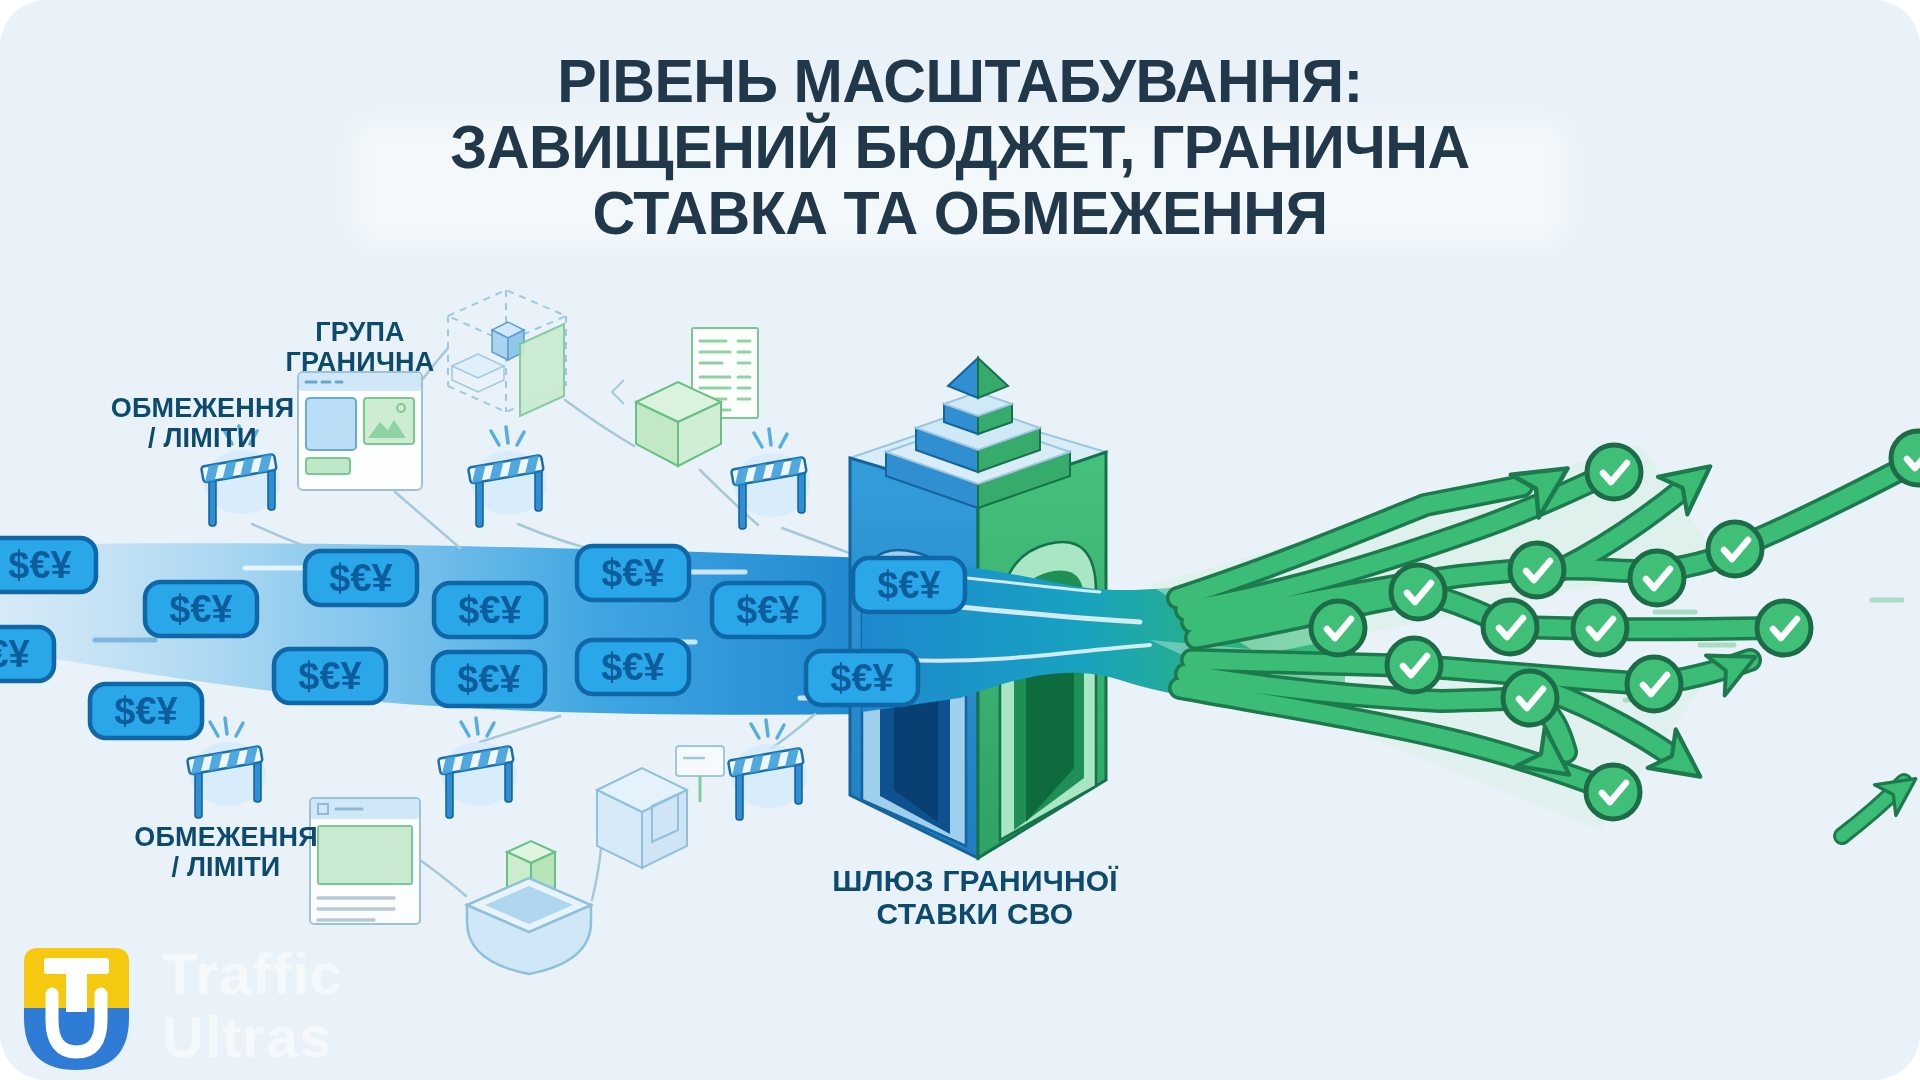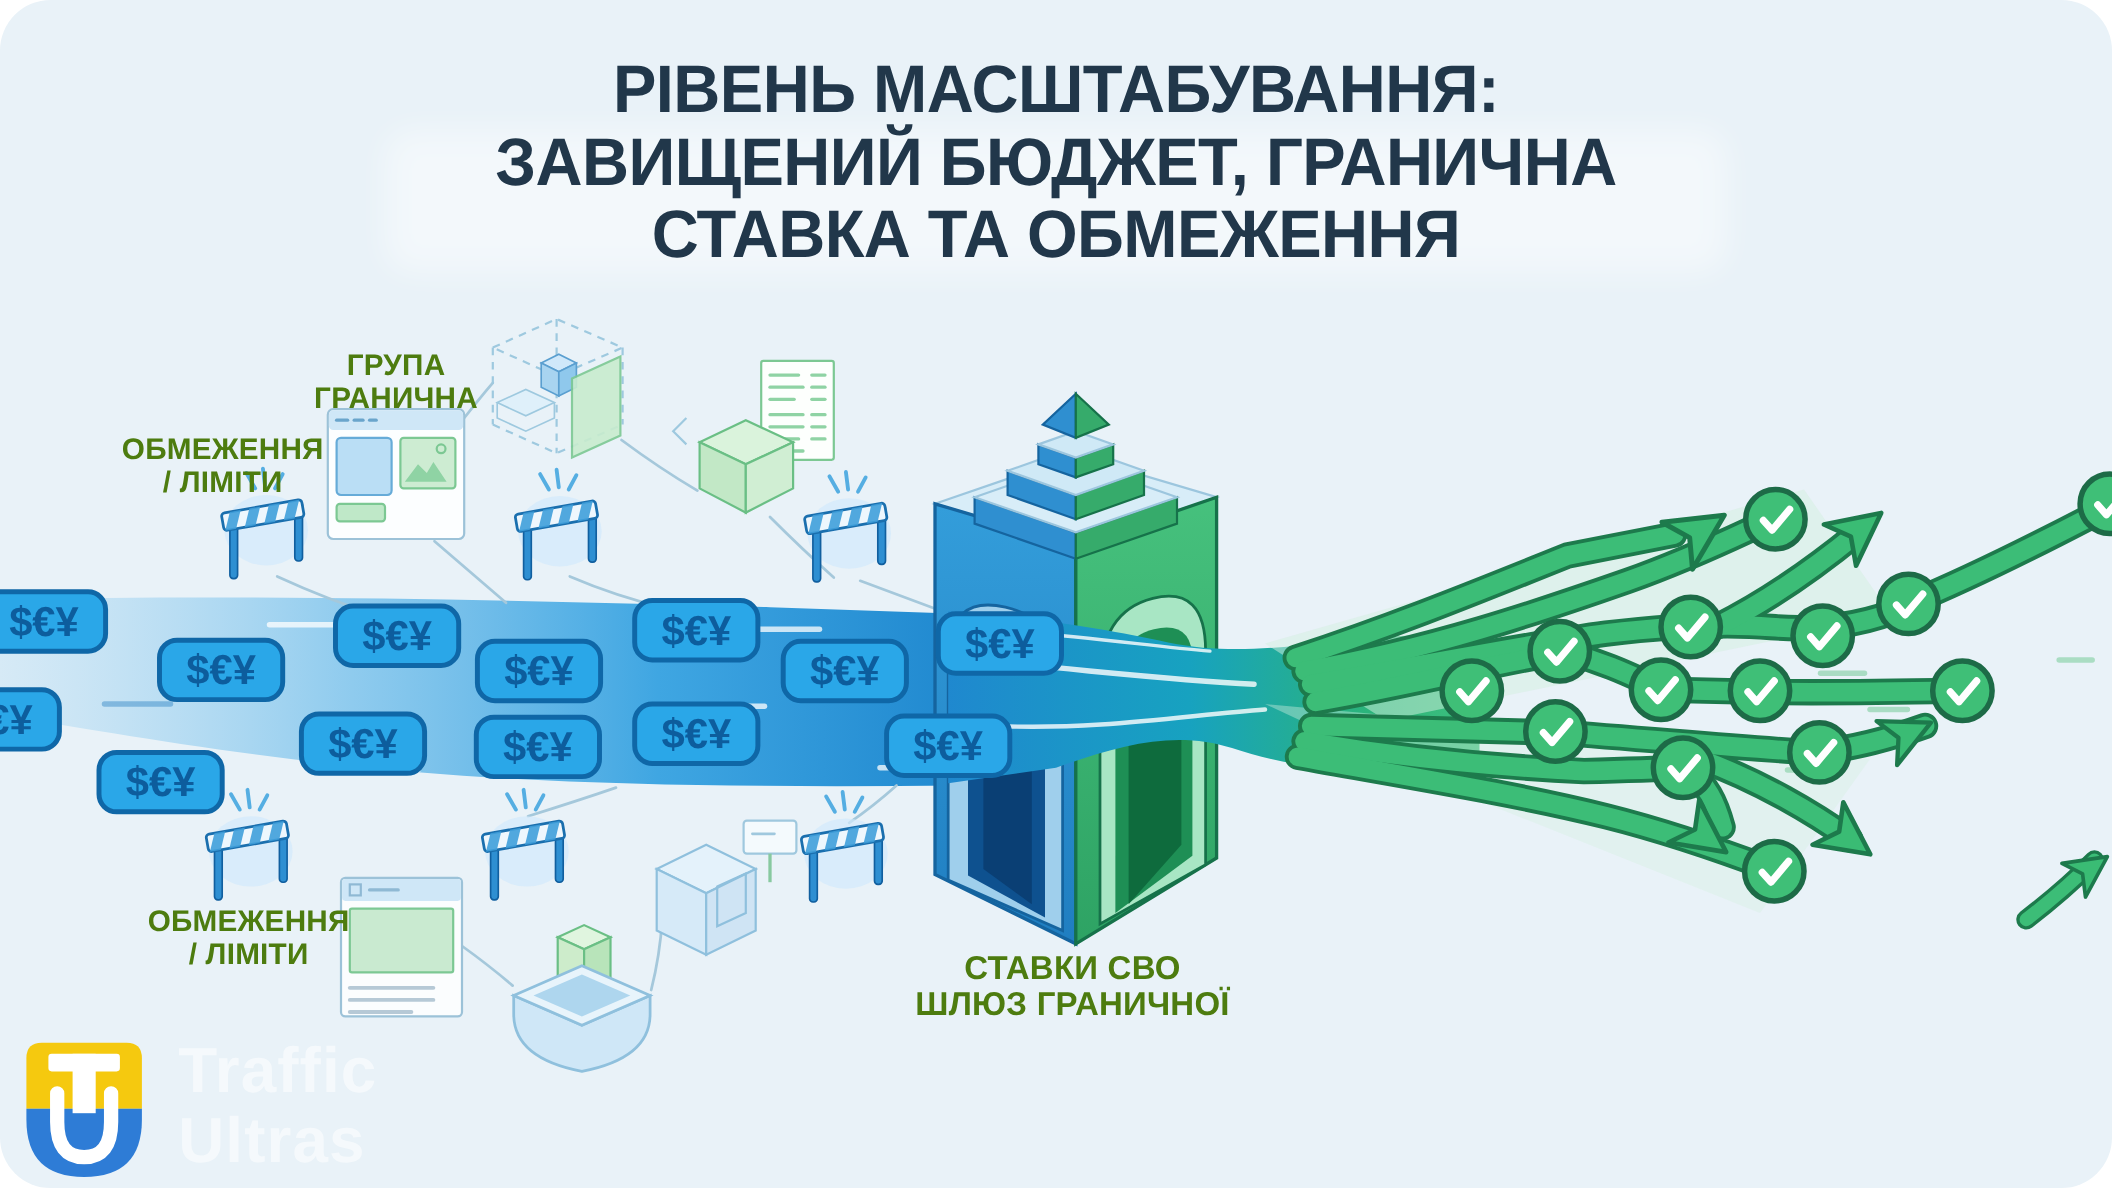--- a/index.html
+++ b/index.html
@@ -4,21 +4,21 @@
 <style>
   html,body{margin:0;padding:0;background:#ffffff;}
   .page{position:relative;width:1920px;height:1080px;background:#ffffff;overflow:hidden;
         font-family:"Liberation Sans", sans-serif;}
   .canvas{position:absolute;inset:0;background:#e9f2f8;border-radius:46px;overflow:hidden;}
   .title-band{position:absolute;left:350px;top:118px;width:1220px;height:130px;
               background:rgba(255,255,255,.45);filter:blur(14px);border-radius:24px;}
   .title{position:absolute;left:0;top:48px;width:1920px;text-align:center;
          color:#21374a;font-weight:700;font-size:61px;line-height:66px;letter-spacing:-.5px;
          transform:scaleX(.97);}
-  .lbl{position:absolute;color:#4d7c0f;font-weight:700;text-align:center;
+  .lbl{position:absolute;color:#0c4a6e;font-weight:700;text-align:center;
        font-size:27px;line-height:30px;letter-spacing:.2px;}
   .lbl-adgroup{left:230px;top:317px;width:260px;}
   .lbl-limits-top{left:90px;top:393px;width:225px;}
   .lbl-limits-bottom{left:112px;top:822px;width:228px;}
   .lbl-gateway{left:790px;top:864px;width:370px;font-size:30px;line-height:33px;font-weight:600;}
   .brand-text{position:absolute;left:162px;top:942px;color:rgba(255,255,255,.55);
               font-weight:700;font-size:58px;line-height:63px;letter-spacing:1px;}
   svg{position:absolute;left:0;top:0;}
   svg text.pill-t{font-family:"Liberation Sans",sans-serif;font-weight:700;font-size:38px;fill:#0d5d9d;}
 </style>
@@ -513,22 +513,22 @@
     <div>ОБМЕЖЕННЯ</div>
     <div>/ ЛІМІТИ</div>
   </div>
 
   <div class="lbl lbl-limits-bottom">
     <div>ОБМЕЖЕННЯ</div>
     <div>/ ЛІМІТИ</div>
   </div>
 
   <div class="lbl lbl-gateway">
+    <div>ШЛЮЗ ГРАНИЧНОЇ</div>
     <div>СТАВКИ СВО</div>
-    <div>ШЛЮЗ ГРАНИЧНОЇ</div>
   </div>
 
   <div class="brand-text">
     <div>Traffic</div>
     <div>Ultras</div>
   </div>
 
  </div>
 </div>
 

